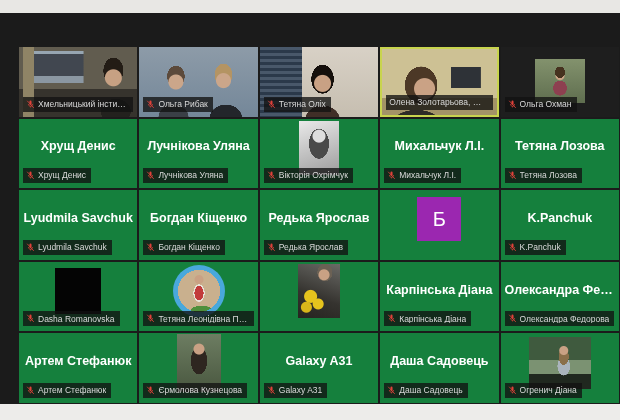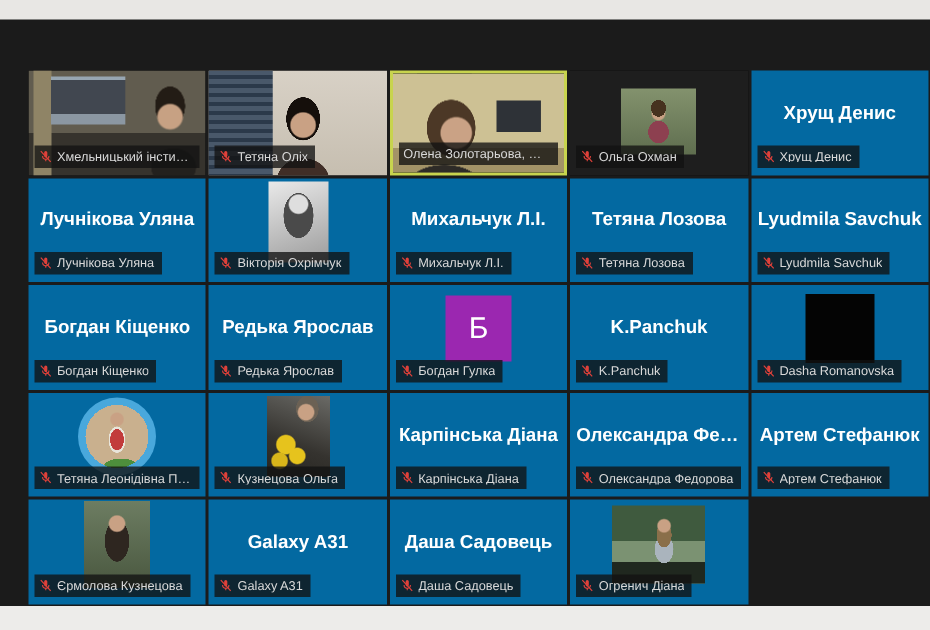--- a/index.html
+++ b/index.html
@@ -10,21 +10,21 @@
   }
   .strip{position:absolute;left:0;width:620px;}
   .strip.top{top:0;height:13px;background:#e8e7e4;}
   .strip.bottom{bottom:0;height:16px;background:#edecea;}
 
   .grid{
     position:absolute;left:19px;right:1px;top:47px;bottom:17px;
     display:grid;grid-template-columns:repeat(5,1fr);grid-template-rows:repeat(5,1fr);
     gap:2px;
   }
-  .tile{position:relative;background:#0369a1;overflow:hidden;}
+  .tile{position:relative;background:#15803d;overflow:hidden;}
   .tile.video{background:#101010;}
   .tile.active{border:2px solid #c8d44e;}
   .scene{position:absolute;inset:0;}
 
   
   .sc-classroom{background:
     radial-gradient(circle 9px at 80% 44%, #c7a183 0 8px, transparent 9px),
     radial-gradient(ellipse 16px 21px at 80% 34%, #231c15 0 62%, transparent 63%),
     radial-gradient(ellipse 24px 20px at 82% 92%, #23211e 0 62%, transparent 63%),
     linear-gradient(#97a6b2 0 8%, #414750 8% 78%, #8b97a2 78%) 22% 12%/42% 46% no-repeat,
@@ -123,20 +123,29 @@
   <div class="tile video">
     <div class="scene sc-classroom"></div>
     <div class="tag">
         <svg class="mic">
           <use href="#micsym"></use>
         </svg>
         <span class="tag-t">Хмельницький інститут МАУП</span>
       </div>
   </div>
   <div class="tile video">
+    <div class="scene sc-women"></div>
+    <div class="tag">
+        <svg class="mic">
+          <use href="#micsym"></use>
+        </svg>
+        <span class="tag-t">Ольга Рибак</span>
+      </div>
+  </div>
+  <div class="tile video">
     <div class="scene sc-blinds"></div>
     <div class="tag">
         <svg class="mic">
           <use href="#micsym"></use>
         </svg>
         <span class="tag-t">Тетяна Оліх</span>
       </div>
   </div>
   <div class="tile video active">
     <div class="scene sc-office"></div>
@@ -222,26 +231,20 @@
     <div class="cname">Редька Ярослав</div>
     <div class="tag">
         <svg class="mic">
           <use href="#micsym"></use>
         </svg>
         <span class="tag-t">Редька Ярослав</span>
       </div>
   </div>
   <div class="tile">
     <div class="av av-initial">Б</div>
-    <div class="tag">
-        <svg class="mic">
-          <use href="#micsym"></use>
-        </svg>
-        <span class="tag-t">Богдан Гулка</span>
-      </div>
   </div>
   <div class="tile">
     <div class="cname">K.Panchuk</div>
     <div class="tag">
         <svg class="mic">
           <use href="#micsym"></use>
         </svg>
         <span class="tag-t">K.Panchuk</span>
       </div>
   </div>
@@ -259,26 +262,20 @@
     <div class="av av-circle"></div>
     <div class="tag">
         <svg class="mic">
           <use href="#micsym"></use>
         </svg>
         <span class="tag-t">Тетяна Леонідівна Подкупко</span>
       </div>
   </div>
   <div class="tile">
     <div class="av av-flowers"></div>
-    <div class="tag">
-        <svg class="mic">
-          <use href="#micsym"></use>
-        </svg>
-        <span class="tag-t">Кузнецова Ольга</span>
-      </div>
   </div>
   <div class="tile">
     <div class="cname">Карпінська Діана</div>
     <div class="tag">
         <svg class="mic">
           <use href="#micsym"></use>
         </svg>
         <span class="tag-t">Карпінська Діана</span>
       </div>
   </div>

